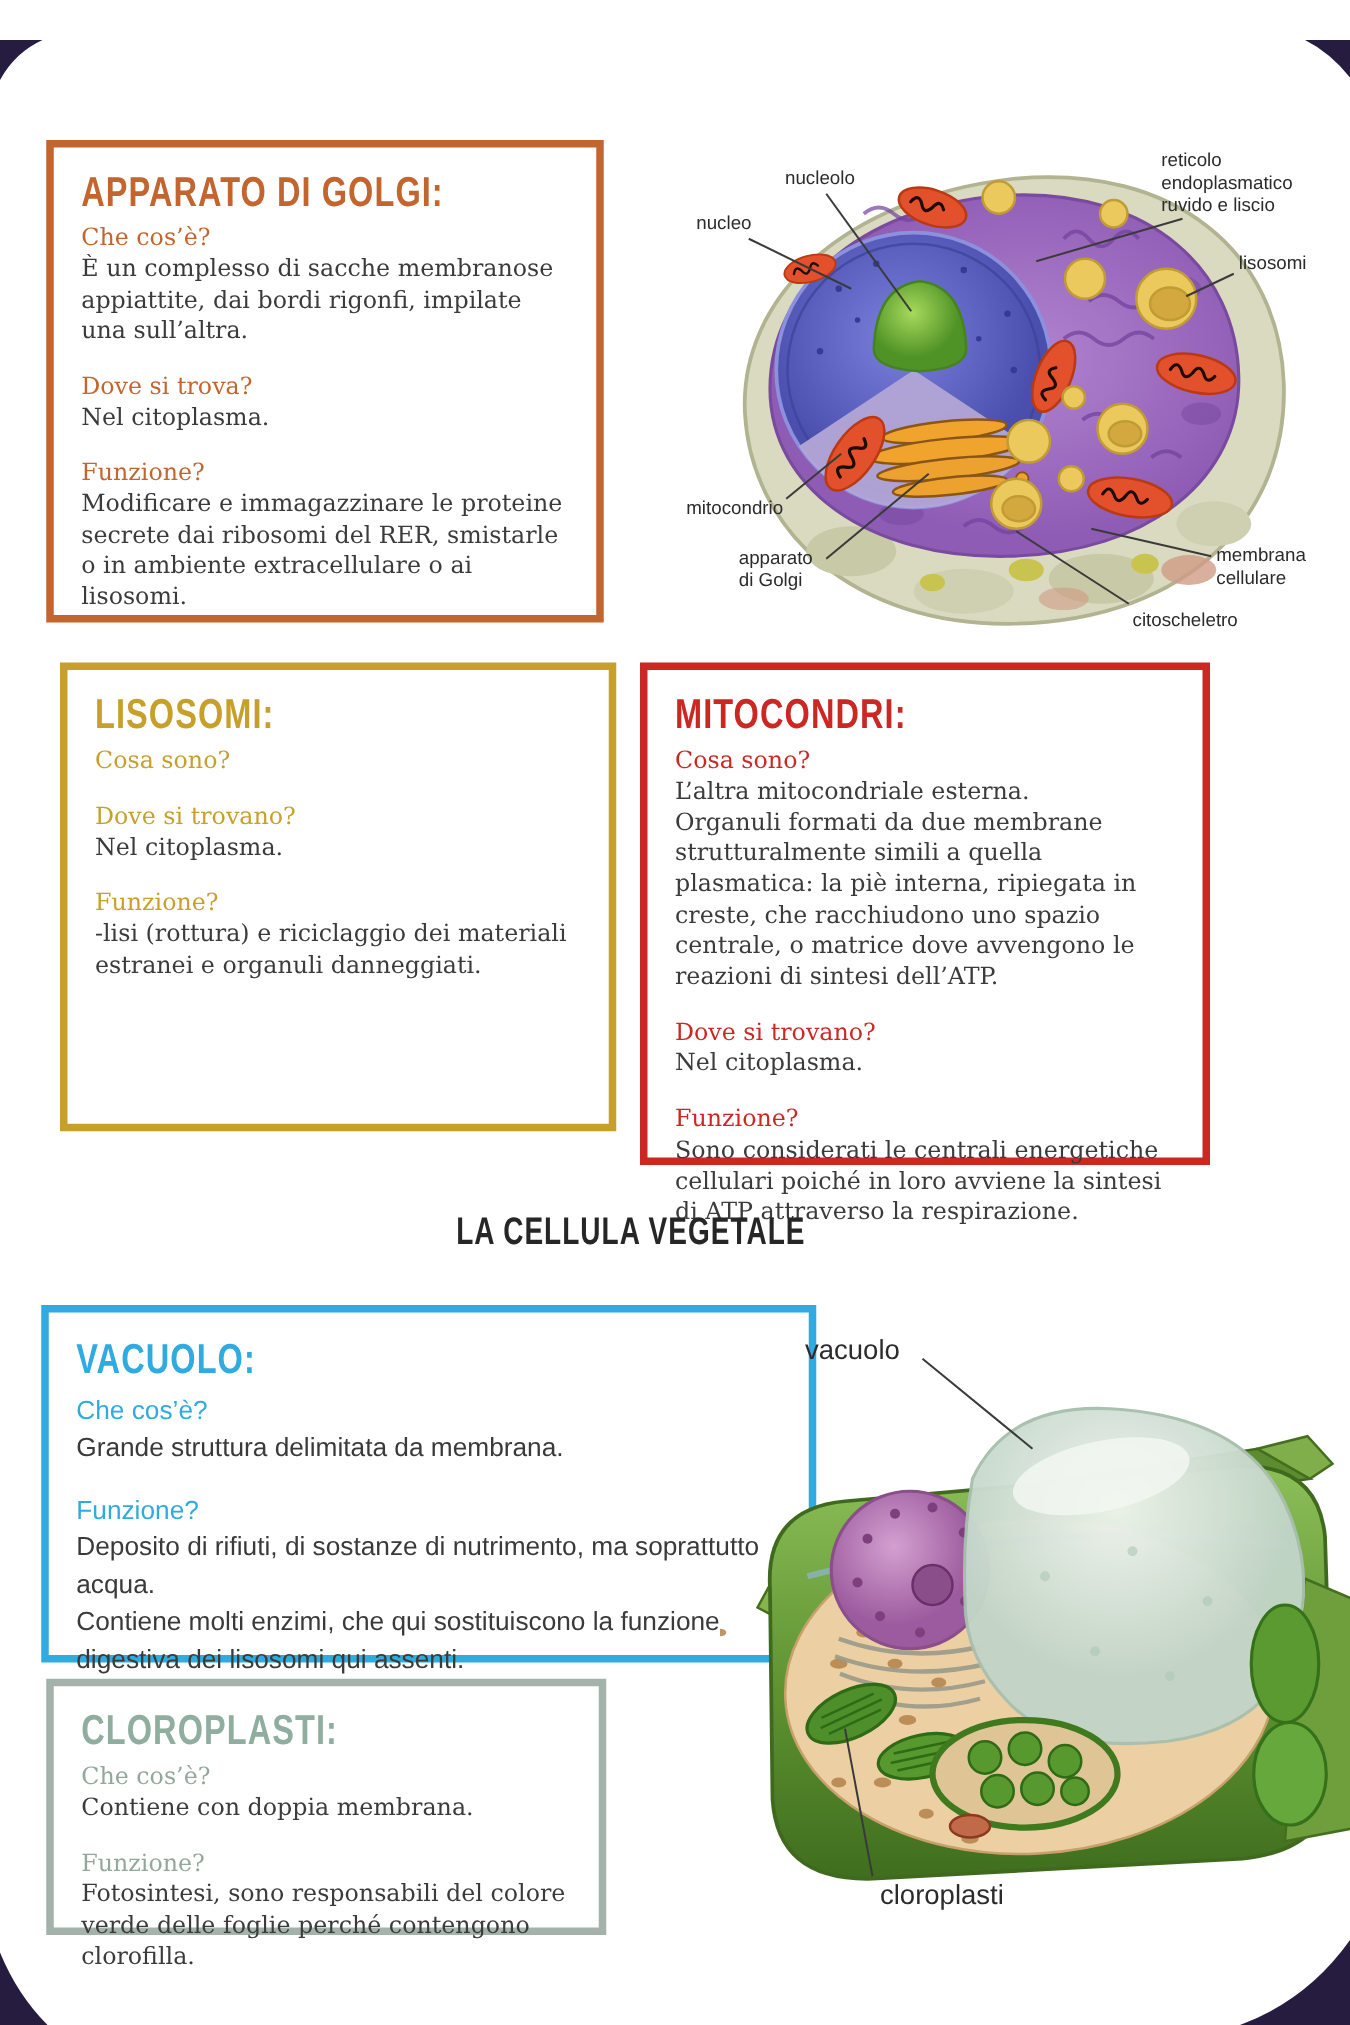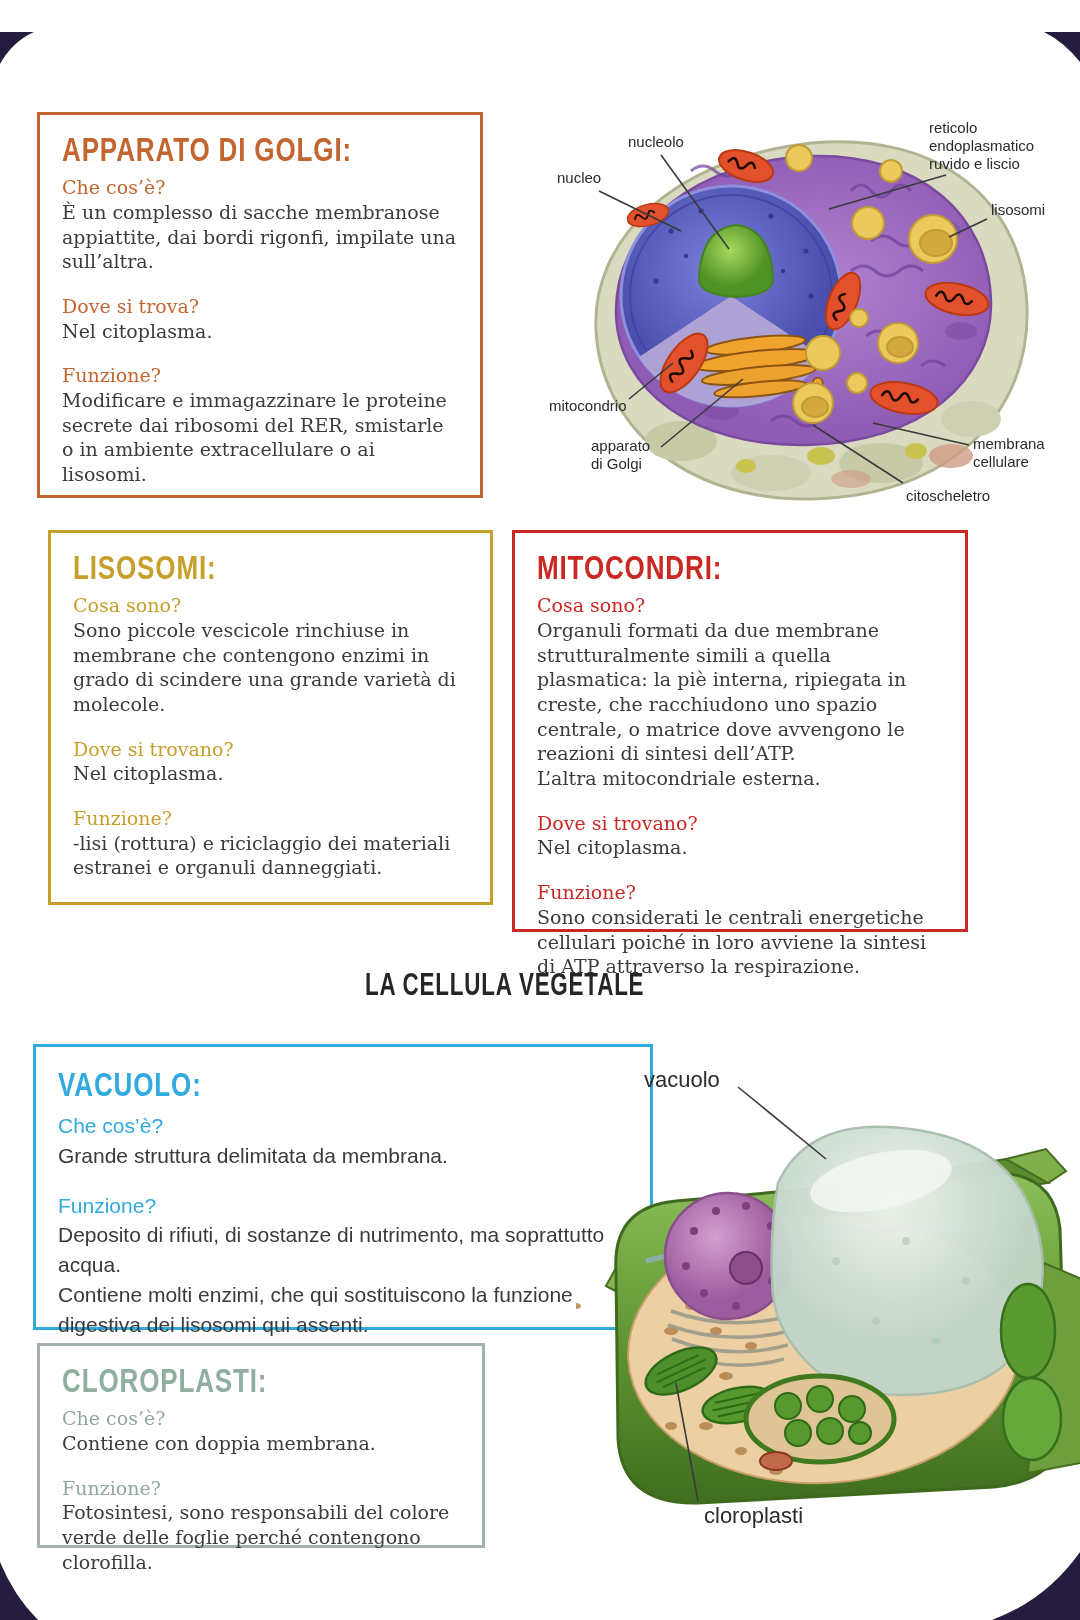--- a/index.html
+++ b/index.html
@@ -4,21 +4,21 @@
 <style>
   html,body{margin:0;padding:0;}
   body{
     width:1080px;height:1620px;position:relative;background:#ffffff;
     font-family:"Liberation Sans",sans-serif;overflow:hidden;
   }
   
   #corners{position:absolute;left:0;top:0;width:1080px;height:1620px;pointer-events:none;}
 
   
-  .box{position:absolute;background:#fff;border:3px solid #000000;box-sizing:border-box;padding:14px 20px 14px 22px;}
+  .box{position:absolute;background:#fff;border:6px solid #000000;box-sizing:border-box;padding:14px 20px 14px 22px;}
   .box h2{
     margin:0 0 4px 0;font-weight:bold;font-size:31px;letter-spacing:1px;white-space:nowrap;
     transform:scaleX(.84) scaleY(1.08);transform-origin:left top;
     font-family:"Liberation Sans",sans-serif;
   }
   .typew{font-family:"DejaVu Serif",serif;font-size:19px;line-height:1.3;color:#3b3b3b;}
   .sans {font-family:"Liberation Sans",sans-serif;font-size:21px;line-height:1.42;color:#3a3a3a;}
   .q{margin:20px 0 0 0;}
   .q.first{margin-top:6px;}
   .a{margin:0;}
@@ -229,32 +229,31 @@
     <text class="lbl" x="452" y="338">membrana</text>
     <text class="lbl" x="452" y="356">cellulare</text>
     <text class="lbl" x="385" y="390">citoscheletro</text>
   </g>
 </svg>
 </figure>
 
 <section class="box lisosomi typew">
   <h2>LISOSOMI:</h2>
   <p class="q first">Cosa sono?</p>
-  <p class="a">Sono piccole vescicole rinchiuse in membrane che contengono enzimi in grado di scindere una grande varietà di molecole.</p>
   <p class="q">Dove si trovano?</p>
   <p class="a">Nel citoplasma.</p>
   <p class="q">Funzione?</p>
   <p class="a">-lisi (rottura) e riciclaggio dei materiali estranei e organuli danneggiati.</p>
 </section>
 
 <section class="box mitocondri typew">
   <h2>MITOCONDRI:</h2>
   <p class="q first">Cosa sono?</p>
+  <p class="a">L’altra mitocondriale esterna.</p>
   <p class="a">Organuli formati da due membrane strutturalmente simili a quella plasmatica: la piè interna, ripiegata in creste, che racchiudono uno spazio centrale, o matrice dove avvengono le reazioni di sintesi dell’ATP.</p>
-  <p class="a">L’altra mitocondriale esterna.</p>
   <p class="q">Dove si trovano?</p>
   <p class="a">Nel citoplasma.</p>
   <p class="q">Funzione?</p>
   <p class="a">Sono considerati le centrali energetiche cellulari poiché in loro avviene la sintesi di ATP attraverso la respirazione.</p>
 </section>
 
 <h1 id="section-title"><span>LA CELLULA VEGETALE</span></h1>
 
 <section class="box vacuolo sans">
   <h2>VACUOLO:</h2>

